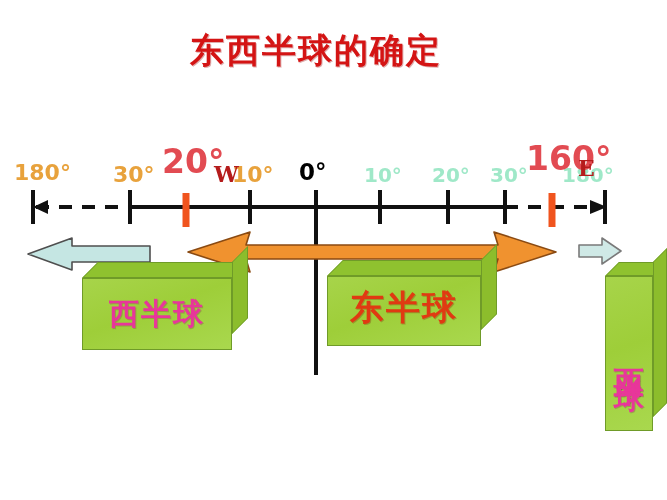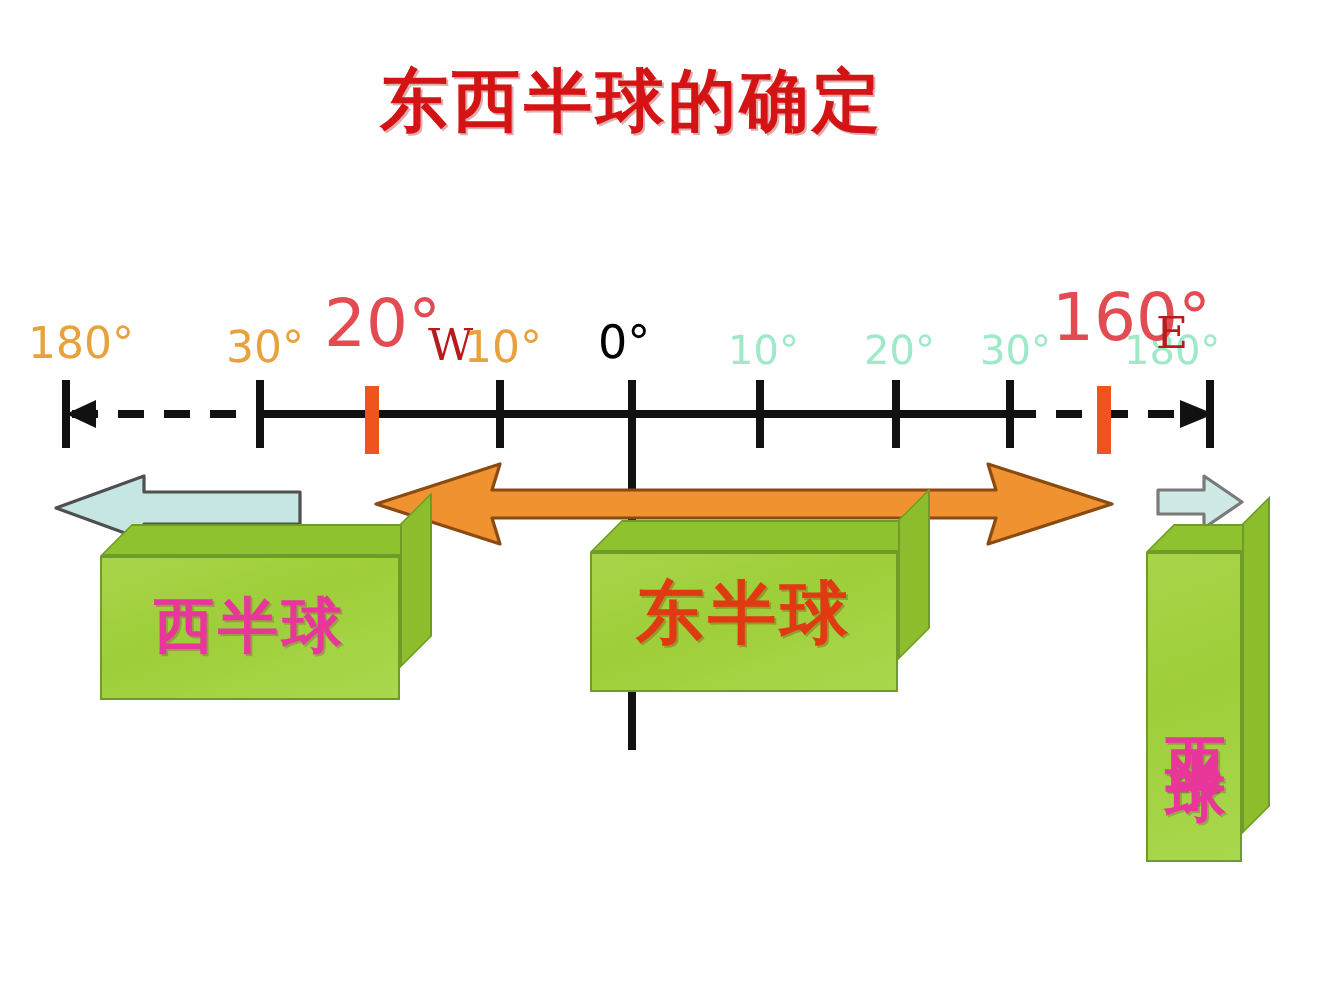--- a/index.html
+++ b/index.html
@@ -31,32 +31,32 @@
     text-shadow: 1px 1px 0 rgba(160,20,20,0.35);
   }
 
   
   #axis-layer { position: absolute; left: 0; top: 0; width: 667px; height: 500px; }
 
   
   .tick-label {
     position: absolute;
     font-family: "DejaVu Sans", sans-serif;
-    font-weight: normal;
+    font-weight: bold;
     white-space: nowrap;
     line-height: 1;
   }
   .lbl-orange { color: #e8a23c; font-size: 22px; }
   .lbl-mint   { color: #9fe8c8; font-size: 20px; }
   .lbl-black  { color: #000000; font-size: 23px; }
   .lbl-big-red{ color: #e24b52; font-size: 33px; }
   .lbl-dark-red{ color: #b51c1c; font-size: 22px; font-family: "DejaVu Serif", serif; }
 
   
-  .box3d { position: absolute; }
+  .box3d { position: absolute; margin-left: 32px; }
   .box-front {
     position: absolute;
     left: 0; top: 0;
     background: linear-gradient(160deg, #a7d44a 0%, #9ece39 45%, #a9d84e 100%);
     border: 1px solid #6f9b28;
     box-sizing: border-box;
     display: flex;
     align-items: center;
     justify-content: center;
   }

